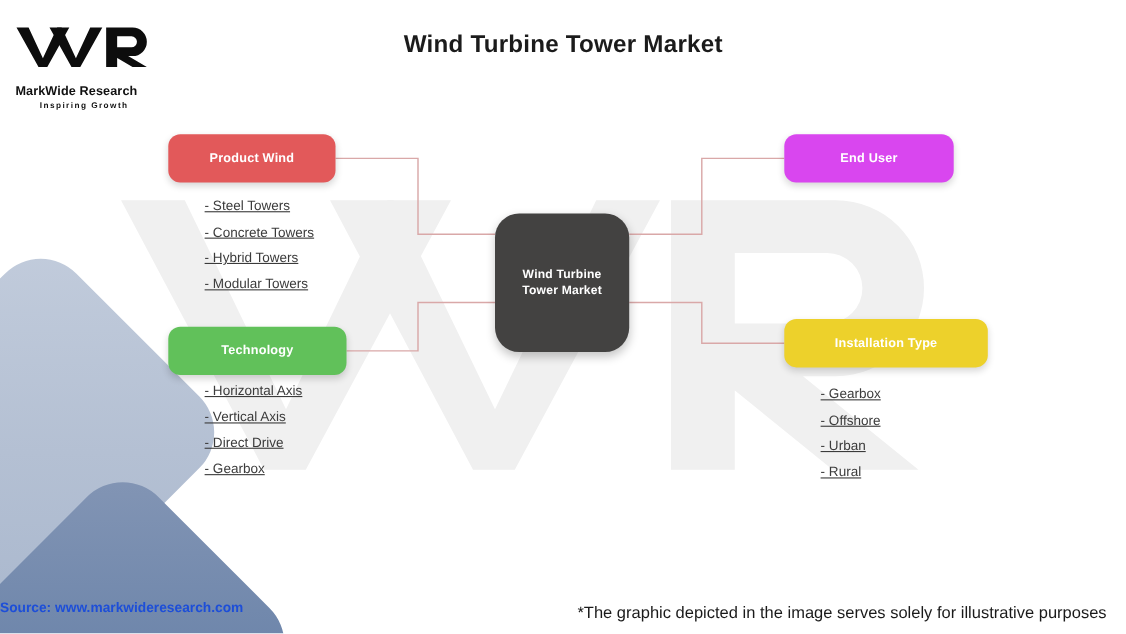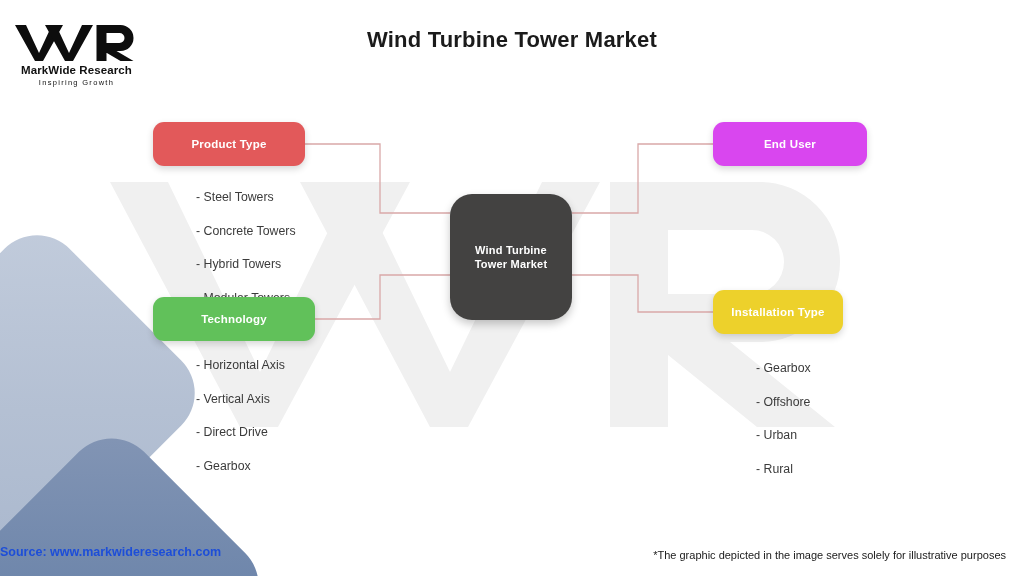--- a/index.html
+++ b/index.html
@@ -65,27 +65,27 @@
     top: 22px;
     width: 125px;
     height: 62px;
   }
   .logo-mark { display: block; }
   .logo-name {
     font-size: 11.5px;
     font-weight: bold;
     color: #111111;
     letter-spacing: 0.1px;
-    text-align: center;
-    margin-top: 2px;
+    text-align: left;
+    margin-top: 15px;
     white-space: nowrap;
   }
   .logo-tag {
     font-size: 7.5px;
-    font-weight: normal;
+    font-weight: bold;
     color: #111111;
     letter-spacing: 1.3px;
     text-align: center;
     margin-top: 2px;
     white-space: nowrap;
   }
 
   
   .title {
     position: absolute;
@@ -135,31 +135,31 @@
   }
   .node-center .node-label {
     font-size: 11px;
     line-height: 14px;
     padding: 0 12px;
   }
 
   .node-product   { left: 153px; top: 122px; width: 152px; height: 44px; background: #e2595a; }
   .node-tech      { left: 153px; top: 297px; width: 162px; height: 44px; background: #61c15a; }
   .node-enduser   { left: 713px; top: 122px; width: 154px; height: 44px; background: #d946ef; }
-  .node-install   { left: 713px; top: 290px; width: 130px; height: 44px; background: #edd12b; }
+  .node-install   { left: 713px; top: 290px; width: 185px; height: 44px; background: #edd12b; }
 
   
   .items {
     position: absolute;
     font-size: 12.3px;
     line-height: 17.7px;
     color: #3b3b3b;
     white-space: nowrap;
   }
-  .items div { margin: 16px; padding: 0; }
+  .items div { margin: 6px; padding: 0; text-decoration: underline; }
 
   .items-product { left: 180px; top: 173px; }
   .items-tech    { left: 180px; top: 341px; }
   .items-enduser { left: 740px; top: 173px; }
   .items-install { left: 740px; top: 344px; }
 
   
   .source {
     position: absolute;
     left: 0;
@@ -167,21 +167,21 @@
     width: 936px;
     text-align: left;
     font-size: 12.5px;
     font-weight: bold;
     color: #1d4ed8;
   }
   .disclaimer {
     position: absolute;
     right: 18px;
     top: 549px;
-    font-size: 11px;
+    font-size: 15px;
     color: #1a1a1a;
     white-space: nowrap;
   }
 </style>
 </head>
 <body>
 
 <div id="canvas">
 
   <div class="deco-layer">
@@ -222,21 +222,21 @@
 
       <path d="M572,275 H638 V312 H713"></path>
     </g>
   </svg>
 
   <div class="node node-center">
     <span class="node-label">Wind Turbine Tower Market</span>
   </div>
 
   <div class="node node-product">
-    <span class="node-label">Product Type</span>
+    <span class="node-label">Product Wind</span>
   </div>
   <div class="items items-product">
     <div>- Steel Towers</div>
     <div>- Concrete Towers</div>
     <div>- Hybrid Towers</div>
     <div>- Modular Towers</div>
   </div>
 
   <div class="node node-tech">
     <span class="node-label">Technology</span>

